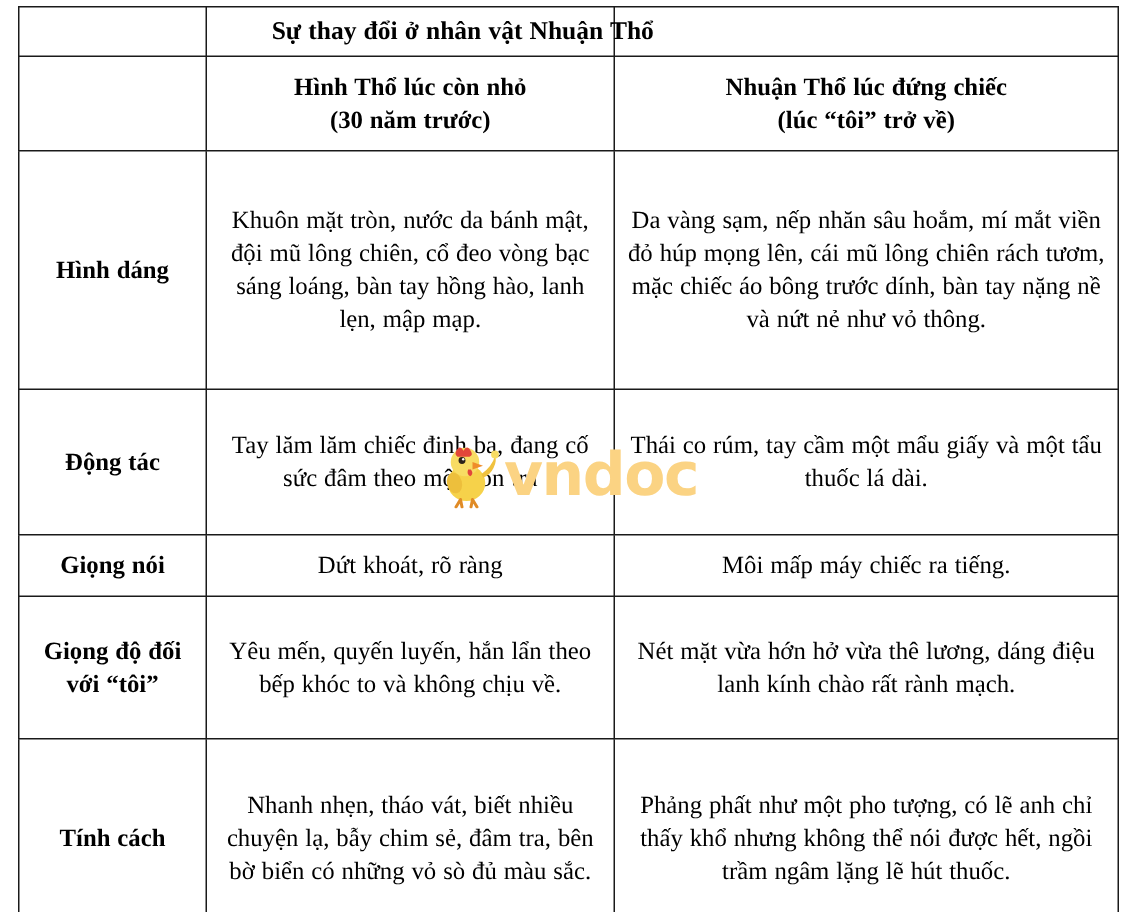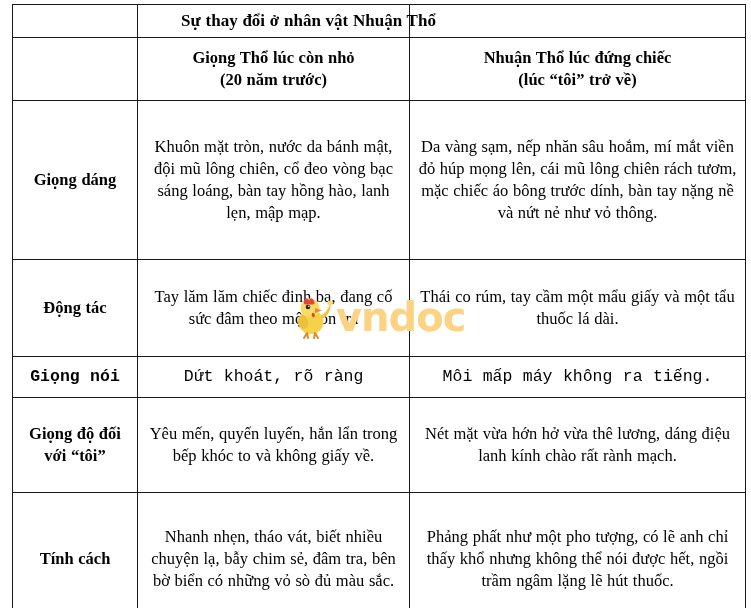--- a/index.html
+++ b/index.html
@@ -76,21 +76,21 @@
     font-size: 16.5px;
     line-height: 1.3;
   }
 
   td.body-cell {
     font-weight: normal;
   }
 
   .r-hinhdang td   { height: 148px; margin-top: 36px; }
   .r-dongtac  td   { height: 86px;  }
-  .r-giongnoi td   { height: 30px; font-family: Liberation Mono, monospace;  }
+  .r-giongnoi td   { height: 30px;  }
   .r-thaido   td   { height: 84px;  }
   .r-tinhcach td   { height: 122px; }
 
   
   .watermark {
     position: absolute;
     left: 292px;
     top: 294px;
     height: 46px;
     display: flex;
@@ -131,50 +131,50 @@
         <td></td>
         <td class="title-host" colspan="1">
           <span class="title-span">Sự thay đổi ở nhân vật Nhuận Thổ</span>
         </td>
         <td></td>
       </tr>
 
       <tr class="row-subhead">
         <td></td>
         <td>
-          <span>Giọng Thổ lúc còn nhỏ</span><br>
-          <span>(20 năm trước)</span>
+          <span>Hình Thổ lúc còn nhỏ</span><br>
+          <span>(30 năm trước)</span>
         </td>
         <td>
           <span>Nhuận Thổ lúc đứng chiếc</span><br>
           <span>(lúc “tôi” trở về)</span>
         </td>
       </tr>
 
       <tr class="r-hinhdang">
-        <td class="label-cell">Giọng dáng</td>
+        <td class="label-cell">Hình dáng</td>
         <td class="body-cell">Khuôn mặt tròn, nước da bánh mật, đội mũ lông chiên, cổ đeo vòng bạc sáng loáng, bàn tay hồng hào, lanh lẹn, mập mạp.</td>
         <td class="body-cell">Da vàng sạm, nếp nhăn sâu hoắm, mí mắt viền đỏ húp mọng lên, cái mũ lông chiên rách tươm, mặc chiếc áo bông trước dính, bàn tay nặng nề và nứt nẻ như vỏ thông.</td>
       </tr>
 
       <tr class="r-dongtac">
         <td class="label-cell">Động tác</td>
         <td class="body-cell">Tay lăm lăm chiếc đinh ba, đang cố sức đâm theo một con tra</td>
         <td class="body-cell">Thái co rúm, tay cầm một mẩu giấy và một tẩu thuốc lá dài.</td>
       </tr>
 
       <tr class="r-giongnoi">
         <td class="label-cell">Giọng nói</td>
         <td class="body-cell">Dứt khoát, rõ ràng</td>
-        <td class="body-cell">Môi mấp máy không ra tiếng.</td>
+        <td class="body-cell">Môi mấp máy chiếc ra tiếng.</td>
       </tr>
 
       <tr class="r-thaido">
         <td class="label-cell">Giọng độ đối với “tôi”</td>
-        <td class="body-cell">Yêu mến, quyến luyến, hắn lẩn trong bếp khóc to và không giấy về.</td>
+        <td class="body-cell">Yêu mến, quyến luyến, hắn lẩn theo bếp khóc to và không chịu về.</td>
         <td class="body-cell">Nét mặt vừa hớn hở vừa thê lương, dáng điệu lanh kính chào rất rành mạch.</td>
       </tr>
 
       <tr class="r-tinhcach">
         <td class="label-cell">Tính cách</td>
         <td class="body-cell">Nhanh nhẹn, tháo vát, biết nhiều chuyện lạ, bẫy chim sẻ, đâm tra, bên bờ biển có những vỏ sò đủ màu sắc.</td>
         <td class="body-cell">Phảng phất như một pho tượng, có lẽ anh chỉ thấy khổ nhưng không thể nói được hết, ngồi trầm ngâm lặng lẽ hút thuốc.</td>
       </tr>
 
     </tbody>

